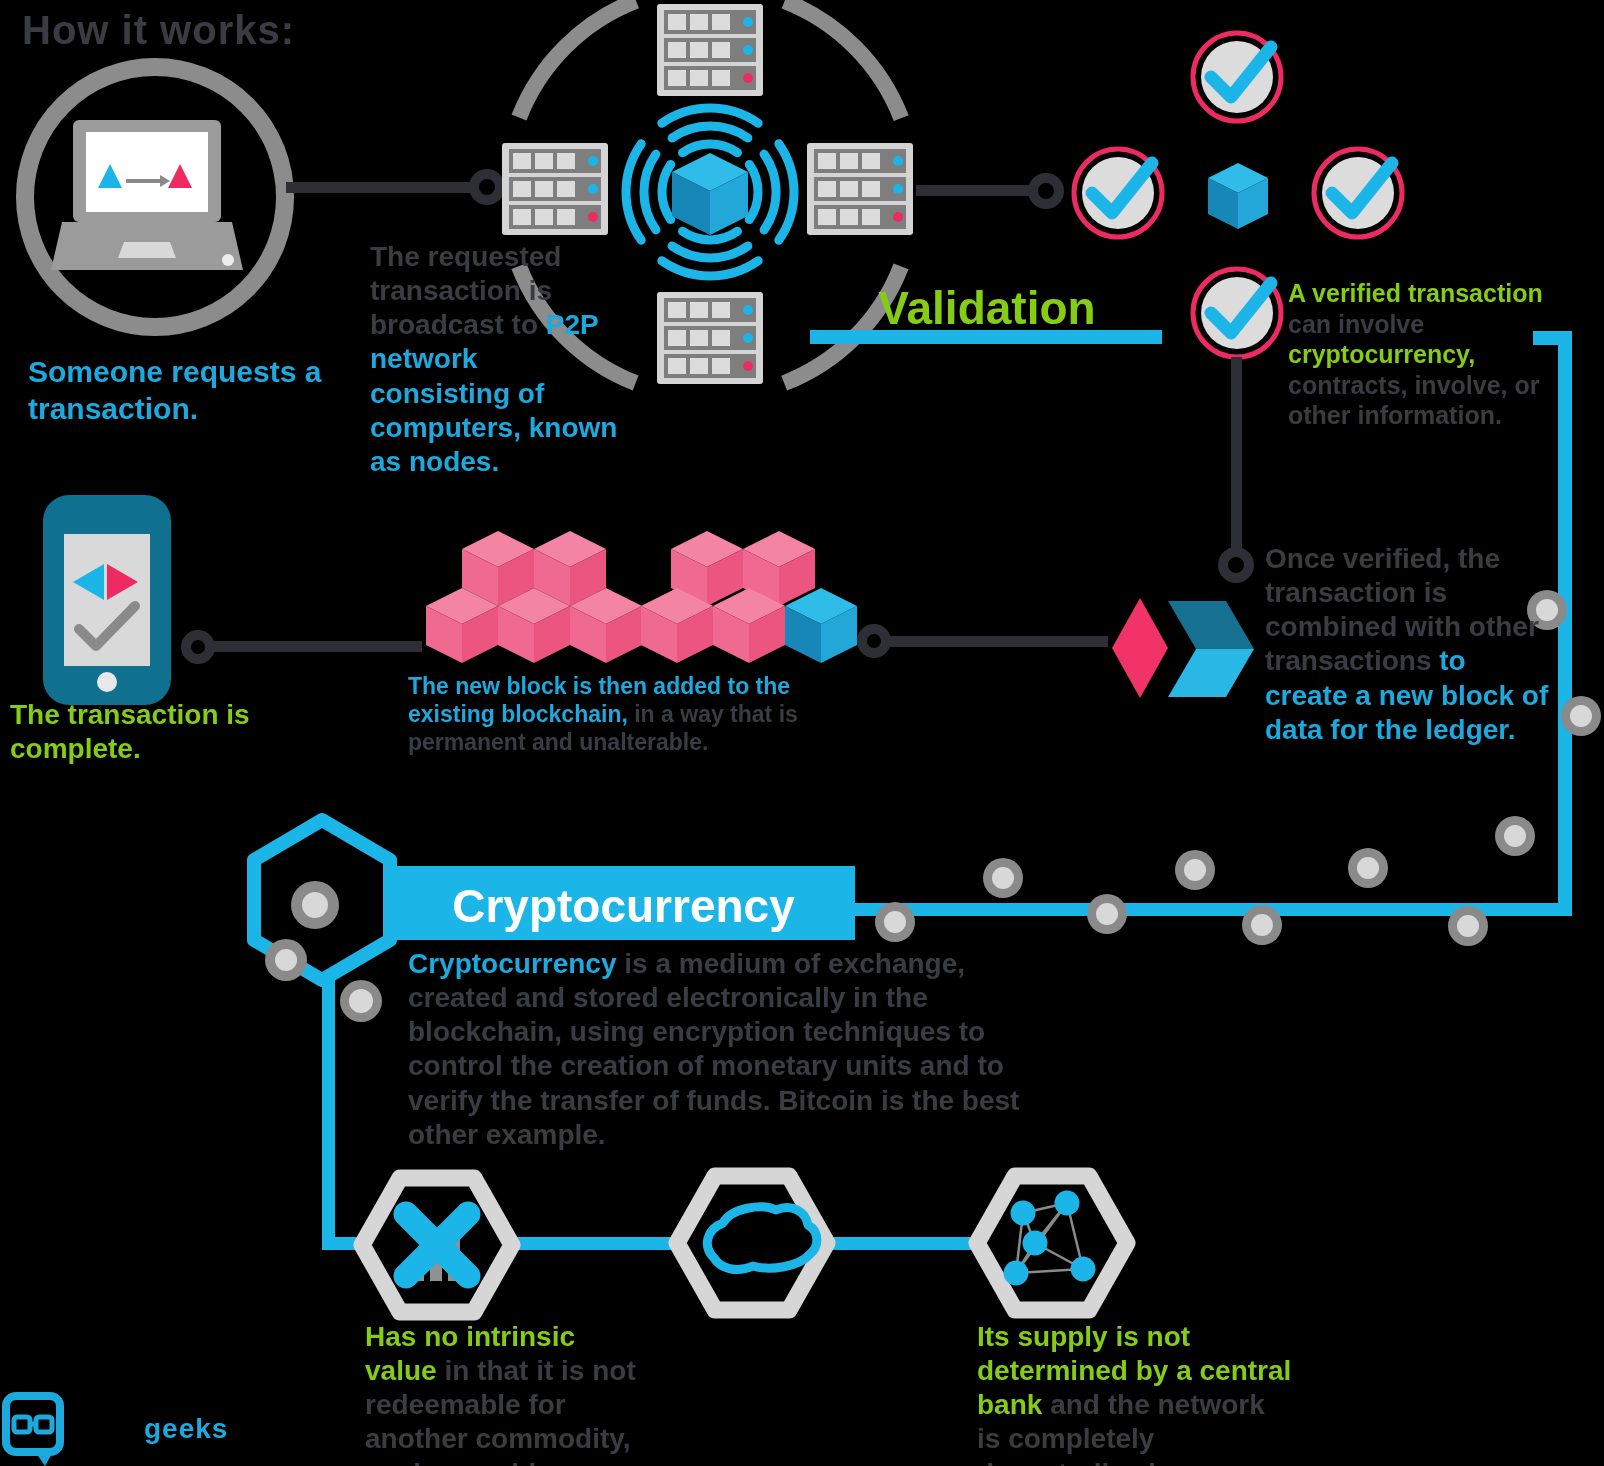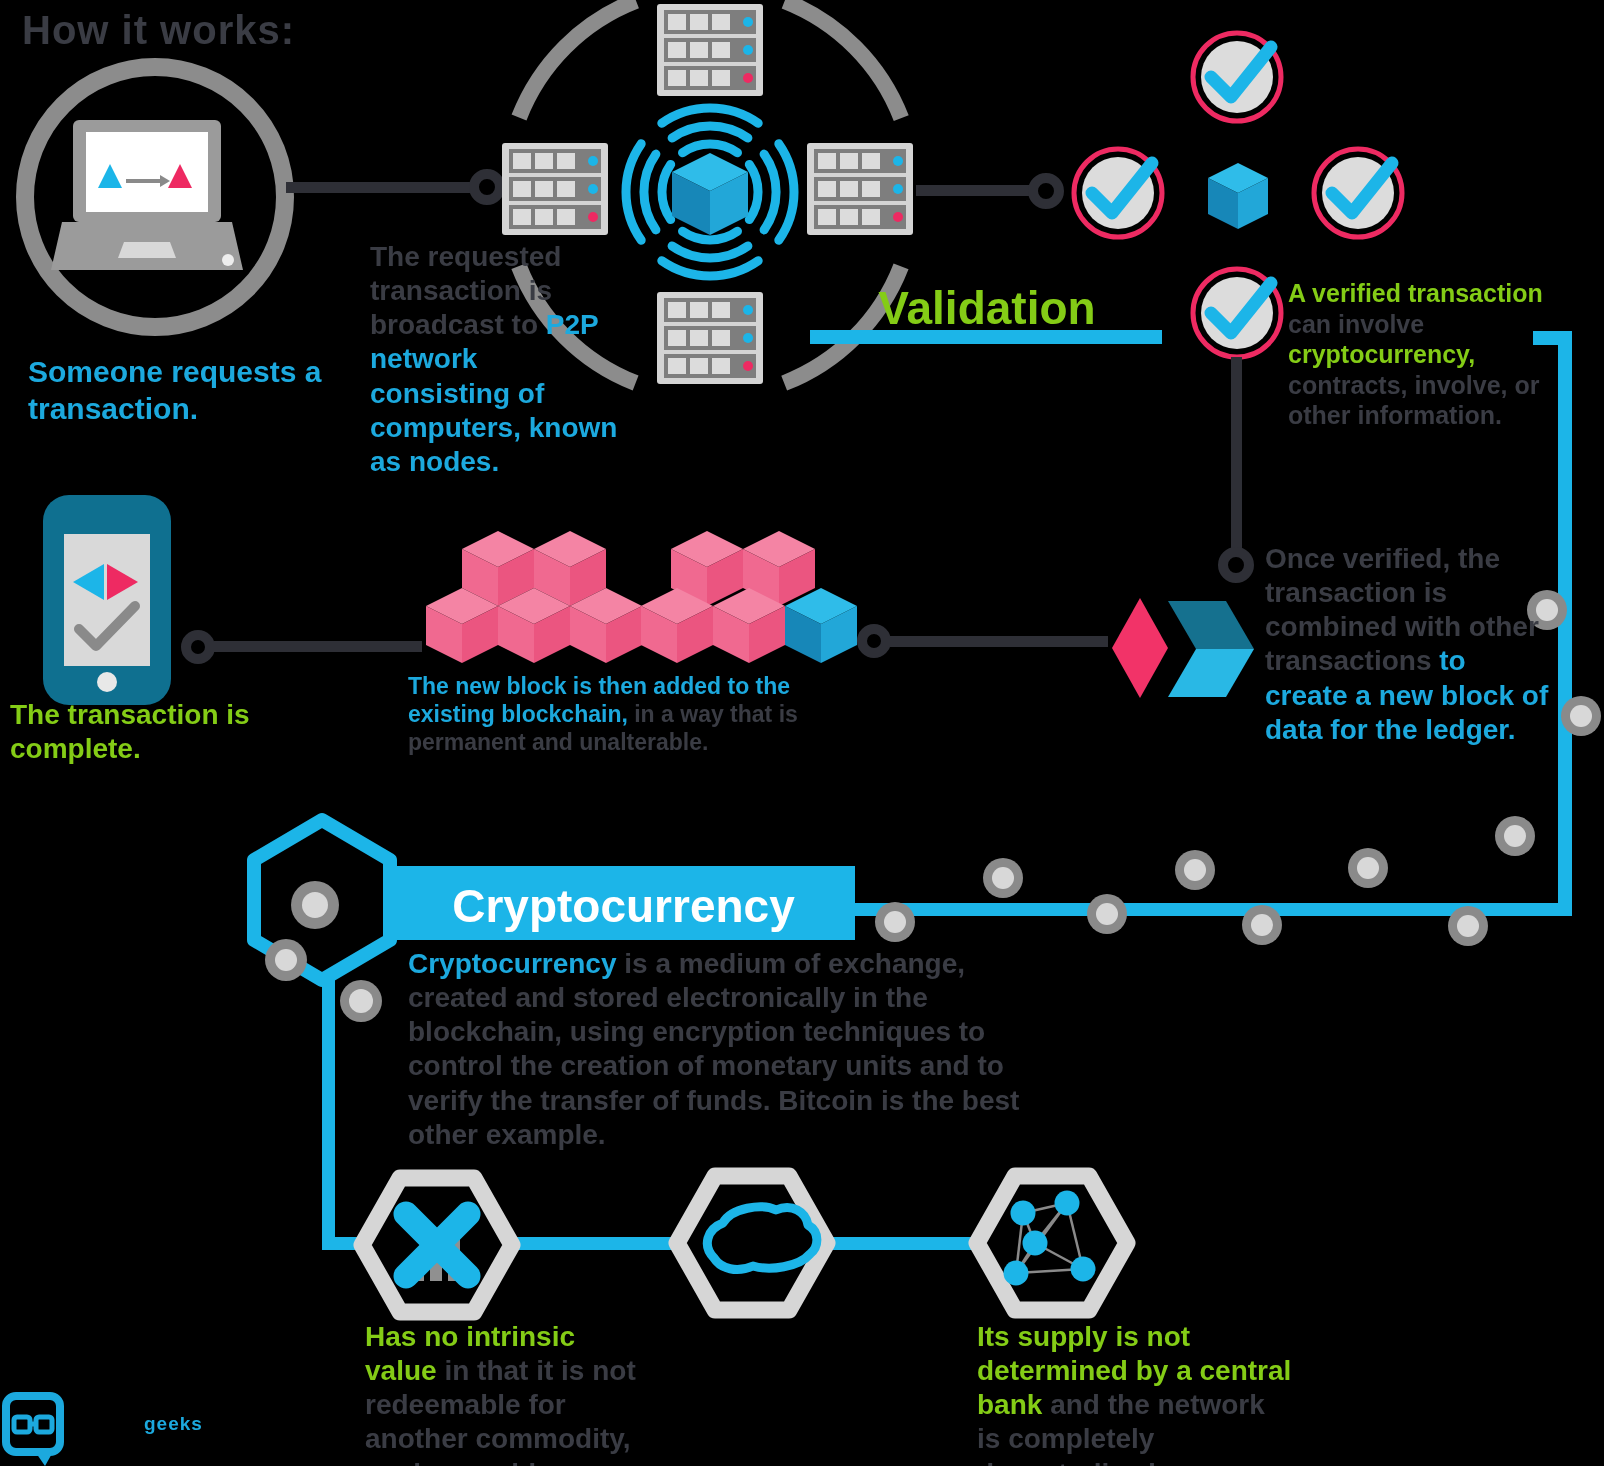--- a/index.html
+++ b/index.html
@@ -12,21 +12,21 @@
   .pink{color:#84cc16;}
   .white{color:#FFFFFF;}
   .title{font-size:40px;letter-spacing:1px;}
   .cap{font-size:30px;}
   .body26{font-size:28px;}
   .body25{font-size:25px;}
   .body27{font-size:23px;}
   .body28{font-size:28px;}
   .valhead{font-size:46px;text-align:center;}
   .banner-text{font-size:46px;text-align:center;width:100%;}
-  .geeks{font-size:19px;letter-spacing:1px;}
+  .geeks{font-size:28px;letter-spacing:1px;}
 </style>
 </head>
 <body>
 
 <div id="stage">
 
 <svg id="art" width="1604" height="1466" viewBox="0 0 1604 1466">
   <defs>
     <g id="server">
       <rect x="0" y="0" width="106" height="92" rx="3" fill="#D4D4D4"></rect>

